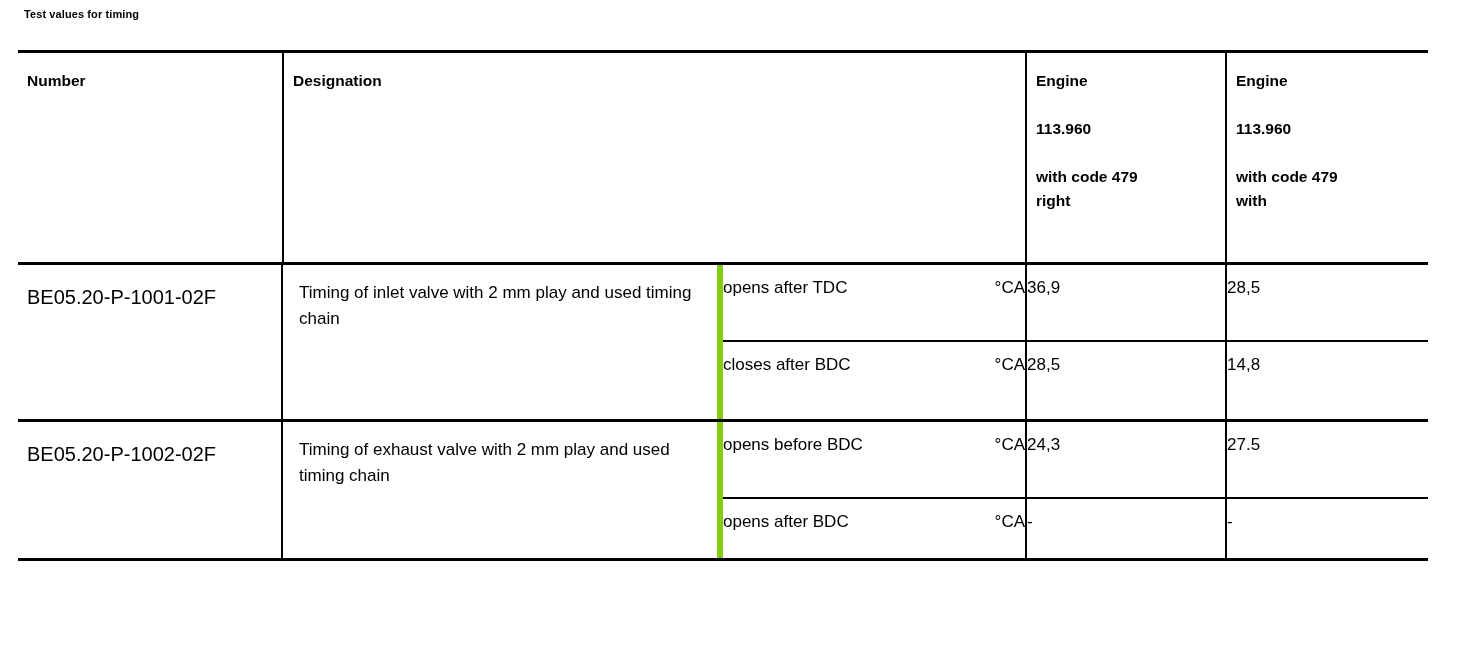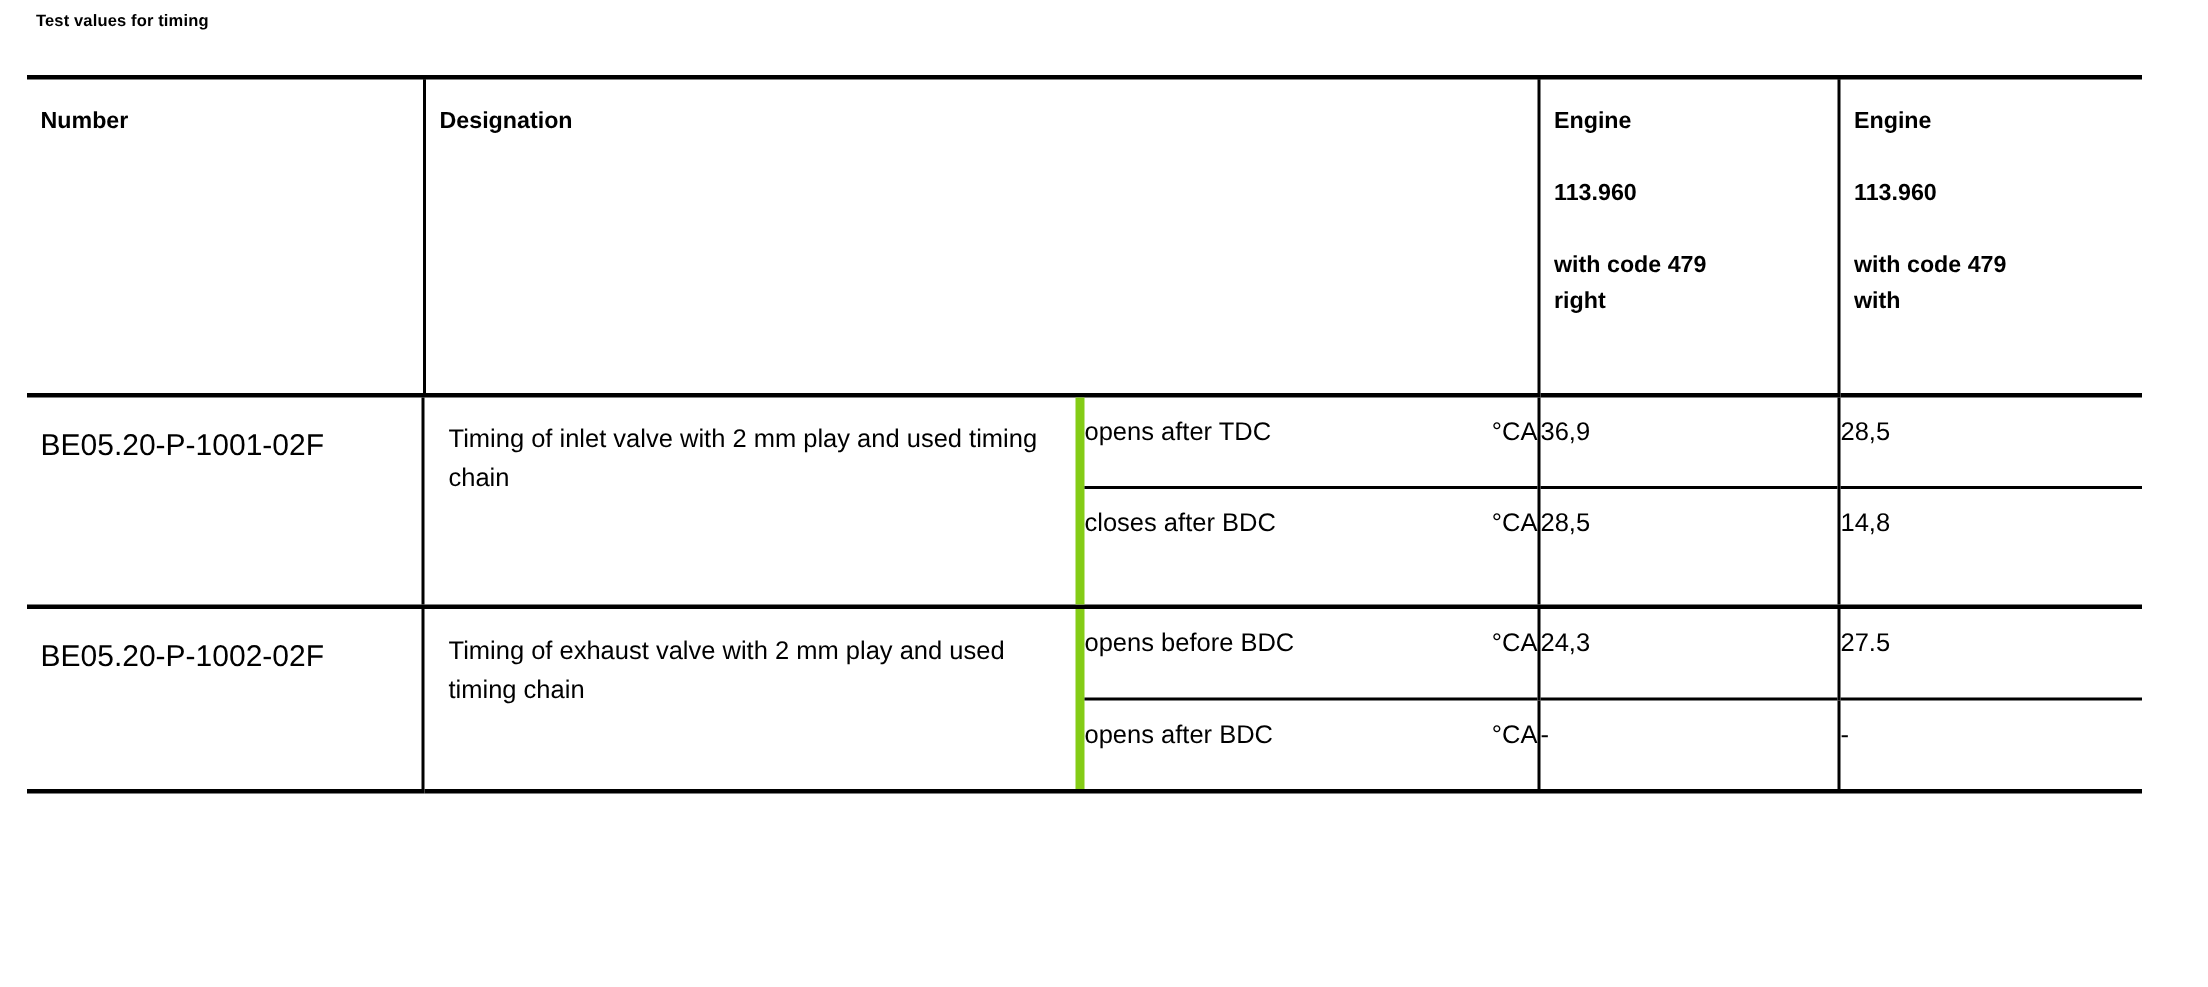--- a/index.html
+++ b/index.html
@@ -129,21 +129,21 @@
     margin-left: auto;
     padding-left: 18px;
     padding-right: 0;
   }
   td.s-val {
     border-left: 2px solid #000;
     padding-left: 11px;
   }
 
   
-  tr.sub-row.h1 td { height: 60px; border-radius: 17px; }
+  tr.sub-row.h1 td { height: 76px; border-radius: 17px; }
   tr.sub-row.h2 td { height: 78px; }
   tr.sub-row.h3 td { height: 60px; }
 </style>
 </head>
 <body>
 
 <div class="page">
 
   <div class="doc-title">Test values for timing</div>
 

